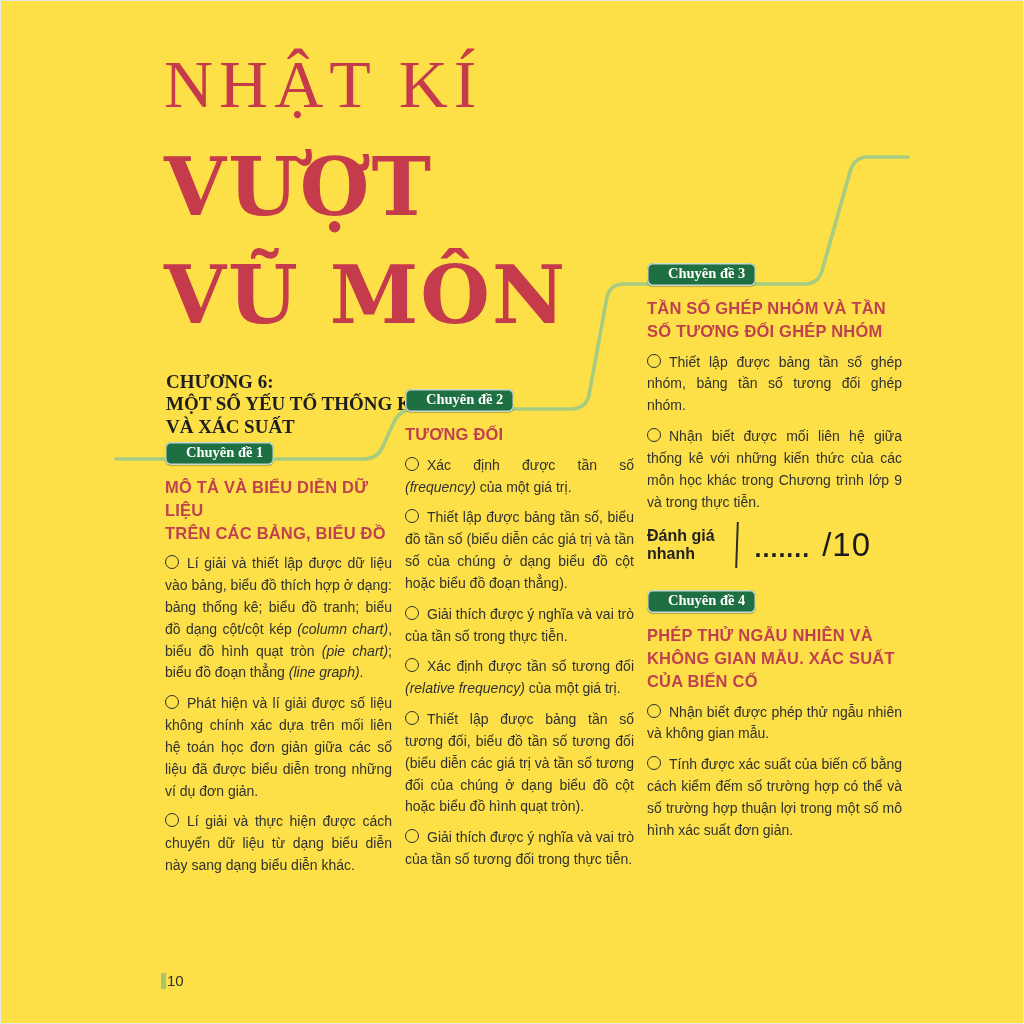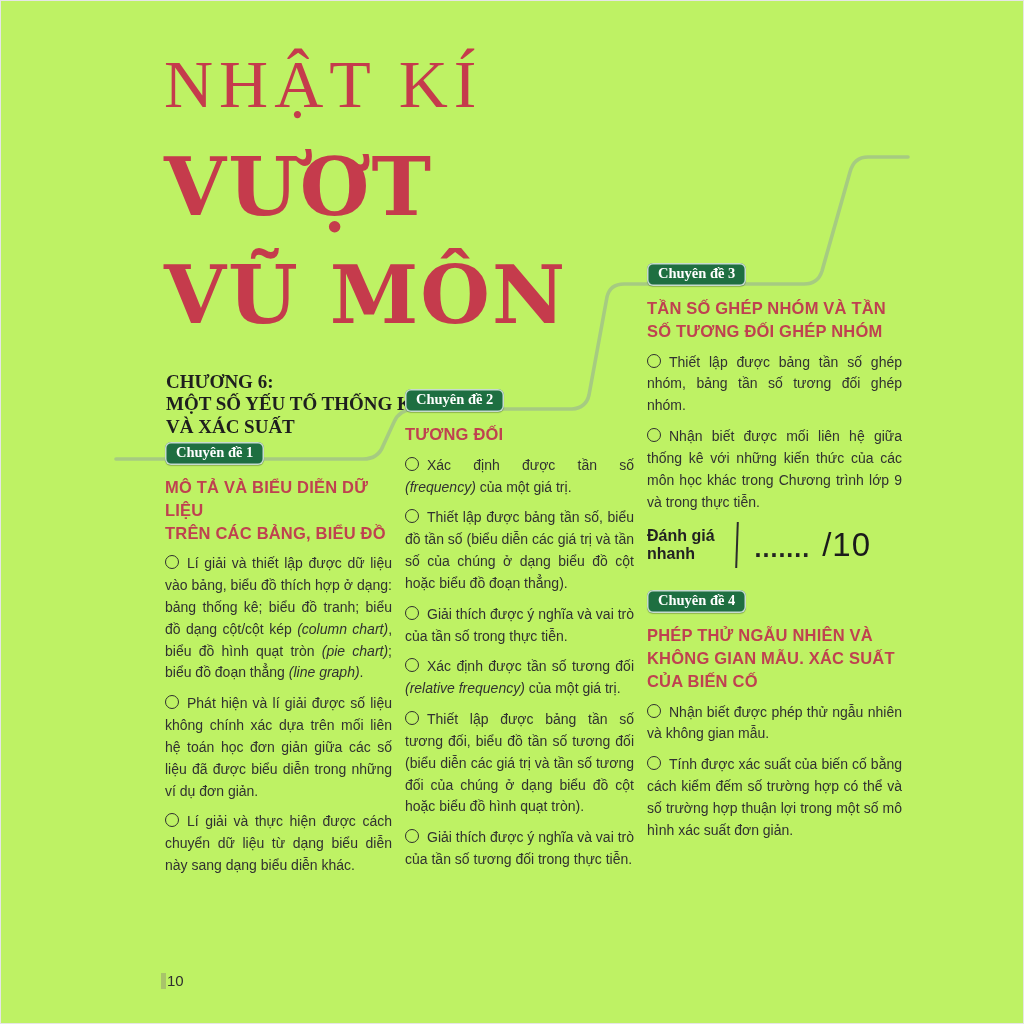--- a/index.html
+++ b/index.html
@@ -1,17 +1,17 @@
 <!DOCTYPE html>
 <html><head>
 <meta charset="utf-8">
 <style>
   html,body{margin:0;padding:0;background:#fff;}
   .page{
-    position:relative;width:1024px;height:1024px;background:#bef264;
+    position:relative;width:1024px;height:1024px;background:#fde047;
     font-family:"Liberation Sans",sans-serif;overflow:hidden;box-sizing:border-box;
     border:1px solid #e6e6e6;
   }
   .pathline{position:absolute;left:0;top:0;width:1024px;height:1024px;z-index:0;}
   
   .title-block{position:absolute;left:163px;top:44px;z-index:1;color:#c53b4c;}
   .title-l1{font-family:"Liberation Serif",serif;font-weight:400;font-size:68px;letter-spacing:6px;margin:0 0 16px 0;}
   .title-l2{font-family:"DejaVu Serif",serif;font-weight:bold;font-size:80px;letter-spacing:2px;margin:0 0 14px 0;}
   .title-l3{font-family:"DejaVu Serif",serif;font-weight:bold;font-size:80px;letter-spacing:2px;margin:0;}
   
@@ -19,21 +19,21 @@
     font-family:"Liberation Serif",serif;font-weight:bold;font-size:19px;line-height:1.18;color:#1e1e1e;}
   
   .col{position:absolute;z-index:1;}
   .col1{left:164px;top:441px;width:227px;}
   .col2{left:404px;top:388px;width:229px;}
   .col3{left:646px;top:262px;width:255px;}
   .topic2{margin-top:22px;}
   
   .badge{display:inline-block;background:#1e6f41;color:#fff;
     font-family:"Liberation Serif",serif;font-weight:bold;font-size:14.5px;
-    padding:2px 11px 4px 11px;border-radius:6px;
+    padding:2px 11px 4px 21px;border-radius:6px;
     box-shadow:inset 0 0 0 1.5px rgba(255,255,255,.75), 0 1px 1px rgba(0,0,0,.25);}
   
   .heading{margin:11px 0 4px 0;font-weight:bold;font-size:16.5px;line-height:1.38;color:#bf4150;letter-spacing:.2px;}
   
   .bullet{margin:9px 0;font-size:14px;line-height:1.56;text-align:justify;color:#313131;}
   .circ{display:inline-block;width:14px;height:14px;border:1.8px solid #2f2f2f;border-radius:50%;
     margin-right:8px;vertical-align:-1px;box-sizing:border-box;}
   .it{font-style:italic;}
   
   .rating{display:flex;align-items:center;margin-top:8px;gap:12px;}

